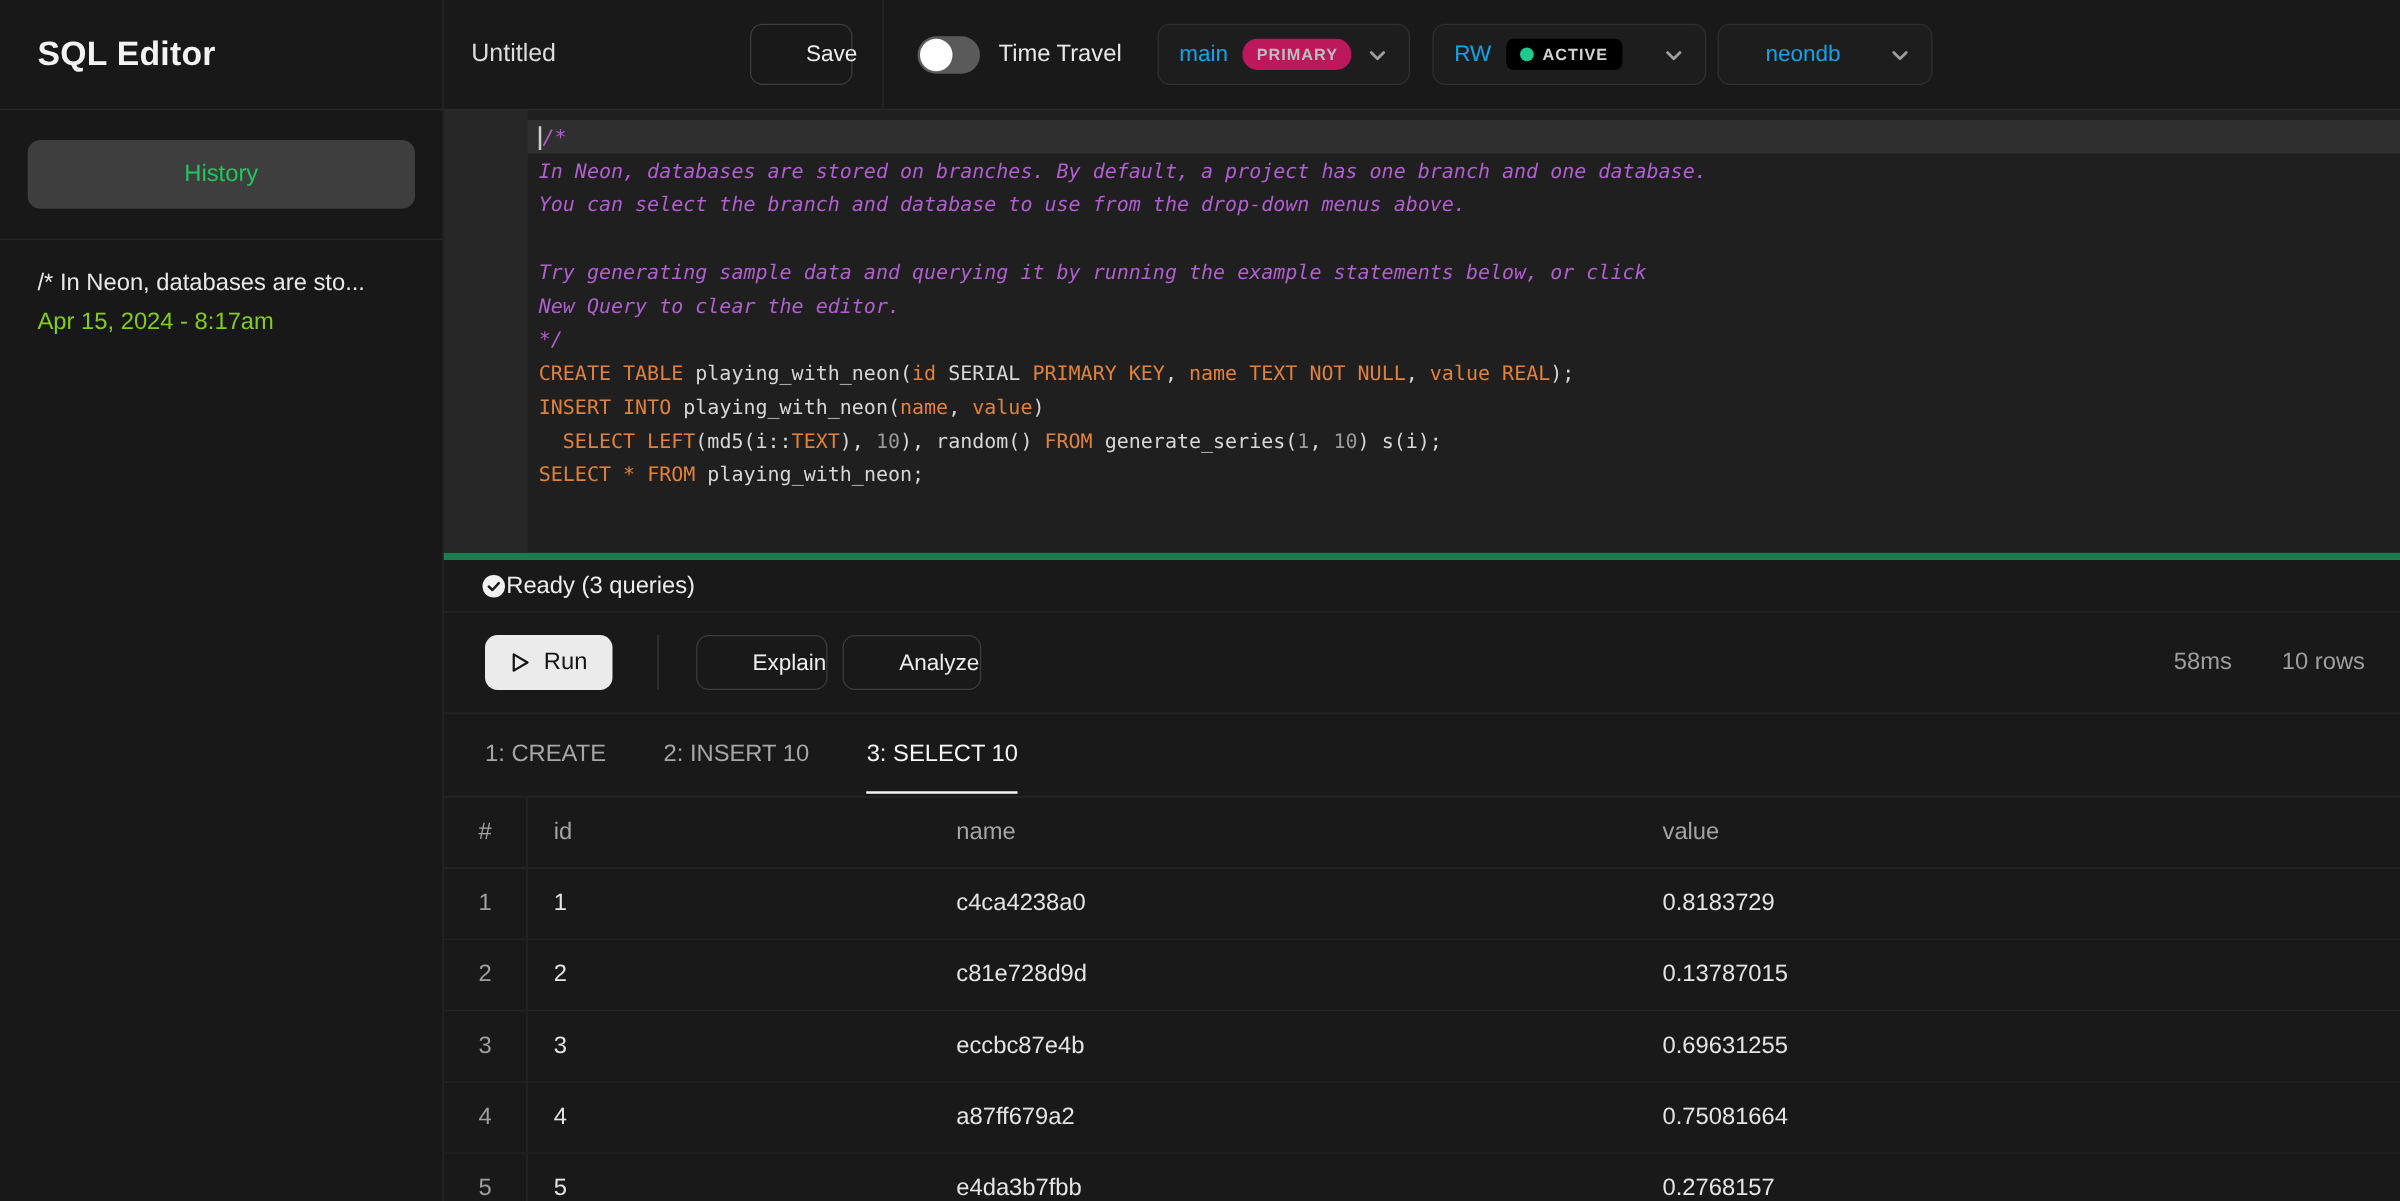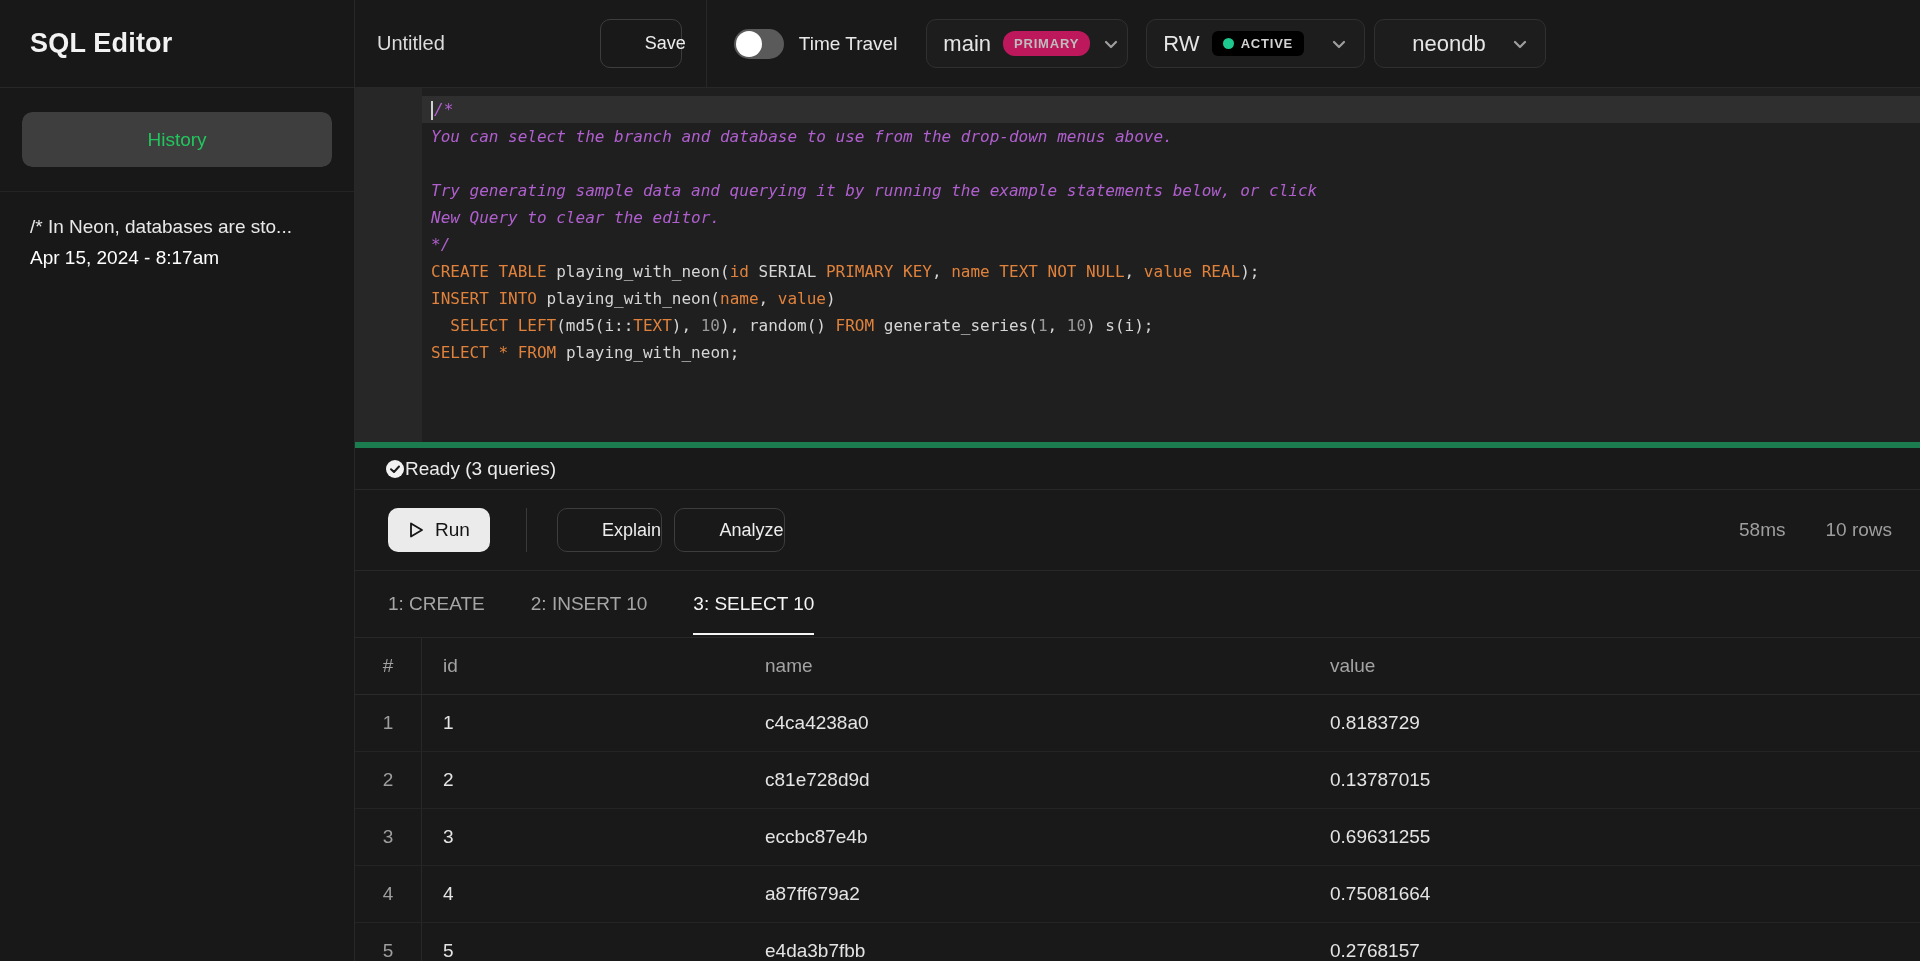--- a/index.html
+++ b/index.html
@@ -9,39 +9,39 @@
   
   .sidebar { width:355px; height:100%; background:#181818; border-right:1px solid #282828; display:flex; flex-direction:column; flex:none; }
   .sidebar-header { height:88px; border-bottom:1px solid #282828; display:flex; align-items:center; padding-left:30px; }
   .sidebar-title { font-size:27px; font-weight:700; color:#f2f2f2; letter-spacing:.2px; }
   .sidebar-tabs-wrap { padding:24px 22px; border-bottom:1px solid #242424; }
   .segmented { display:flex; background:#202020; border-radius:10px; height:55px; overflow:hidden; }
   .segment { flex:1; display:flex; align-items:center; justify-content:center; font-size:19px; color:#9a9a9a; cursor:pointer; border-radius:10px; }
   .segment.active { background:#3e3e3e; color:#22c55e; }
   .history-item { padding:24px 30px 0 30px; cursor:pointer; }
   .history-item-title { font-size:19px; color:#e8e8e8; white-space:nowrap; overflow:hidden; }
-  .history-item-time { font-size:19px; color:#ffffff; margin-top:9px; }
+  .history-item-time { font-size:19px; color:#84cc16; margin-top:9px; }
 
   
   .main { flex:1; display:flex; flex-direction:column; min-width:0; }
 
   
   .topbar { height:88px; border-bottom:1px solid #282828; display:flex; align-items:center; padding-left:22px; flex:none; }
   .query-title { font-size:20px; color:#dcdcdc; }
   .btn { border:1px solid #3d3d3d; background:transparent; color:#ededed; border-radius:10px; font-size:18px; font-family:inherit; cursor:pointer;padding-left:44px; }
   .save-btn { width:82px; height:49px; margin-left:155px; }
   .topbar-divider { width:1px; height:100%; background:#282828; margin-left:24px; }
   .toggle { width:50px; height:30px; border-radius:15px; background:#5a5a5a; margin-left:27px; position:relative; cursor:pointer; flex:none; }
   .toggle-knob { position:absolute; left:2px; top:2px; width:26px; height:26px; border-radius:50%; background:#ffffff; }
   .toggle-label { font-size:19px; color:#e8e8e8; margin-left:15px; }
   .dropdown { height:49px; border:1px solid #303030; background:#1d1d1d; border-radius:10px; display:flex; align-items:center; cursor:pointer; padding:0 16px; gap:12px; }
   .dd-branch { margin-left:29px; width:202px; }
   .dd-endpoint { margin-left:18px; width:219px; }
   .dd-database { margin-left:9px; width:172px;padding-left:37px; }
-  .dd-text { font-size:22px; color:#e5e5e5; }
+  .dd-text { font-size:18px; color:#0ea5e9; }
   .badge { background:#be185d; color:#bdbdbd; font-size:13px; letter-spacing:.8px; padding:5px 11px; border-radius:12px; font-weight:600; }
   .badge.square { border-radius:6px; background:#000000; color:#d2d2d2; display:flex; align-items:center; gap:7px; }
   .status-dot { width:11px; height:11px; border-radius:50%; background:#1ec98f; }
   .chevron { margin-left:auto; flex:none; display:flex; }
 
   
   .editor { height:354px; background:#1f1f1f; position:relative; overflow:hidden; flex:none; }
   .editor-lines { padding-top:8px; }
   .code-row { display:flex; height:27px; line-height:27px; font-family:"DejaVu Sans Mono", monospace; font-size:16px; }
   .code-row.active { background:#2f2f2f; }
@@ -149,20 +149,24 @@
   </div>
 
   <div class="editor">
     <div class="gutter-fill"></div>
     <div class="editor-lines" id="editor-lines">
         <div class="code-row active">
           <div class="gutter">1</div>
           <div class="code-text"><span class="cursor"></span><span class="tok-comment">/*</span></div>
         </div>
         <div class="code-row">
+          <div class="gutter">2</div>
+          <div class="code-text"><span class="tok-comment">In Neon, databases are stored on branches. By default, a project has one branch and one database.</span></div>
+        </div>
+        <div class="code-row">
           <div class="gutter">3</div>
           <div class="code-text"><span class="tok-comment">You can select the branch and database to use from the drop-down menus above.</span></div>
         </div>
         <div class="code-row">
           <div class="gutter">4</div>
           <div class="code-text"></div>
         </div>
         <div class="code-row">
           <div class="gutter">5</div>
           <div class="code-text"><span class="tok-comment">Try generating sample data and querying it by running the example statements below, or click</span></div>

